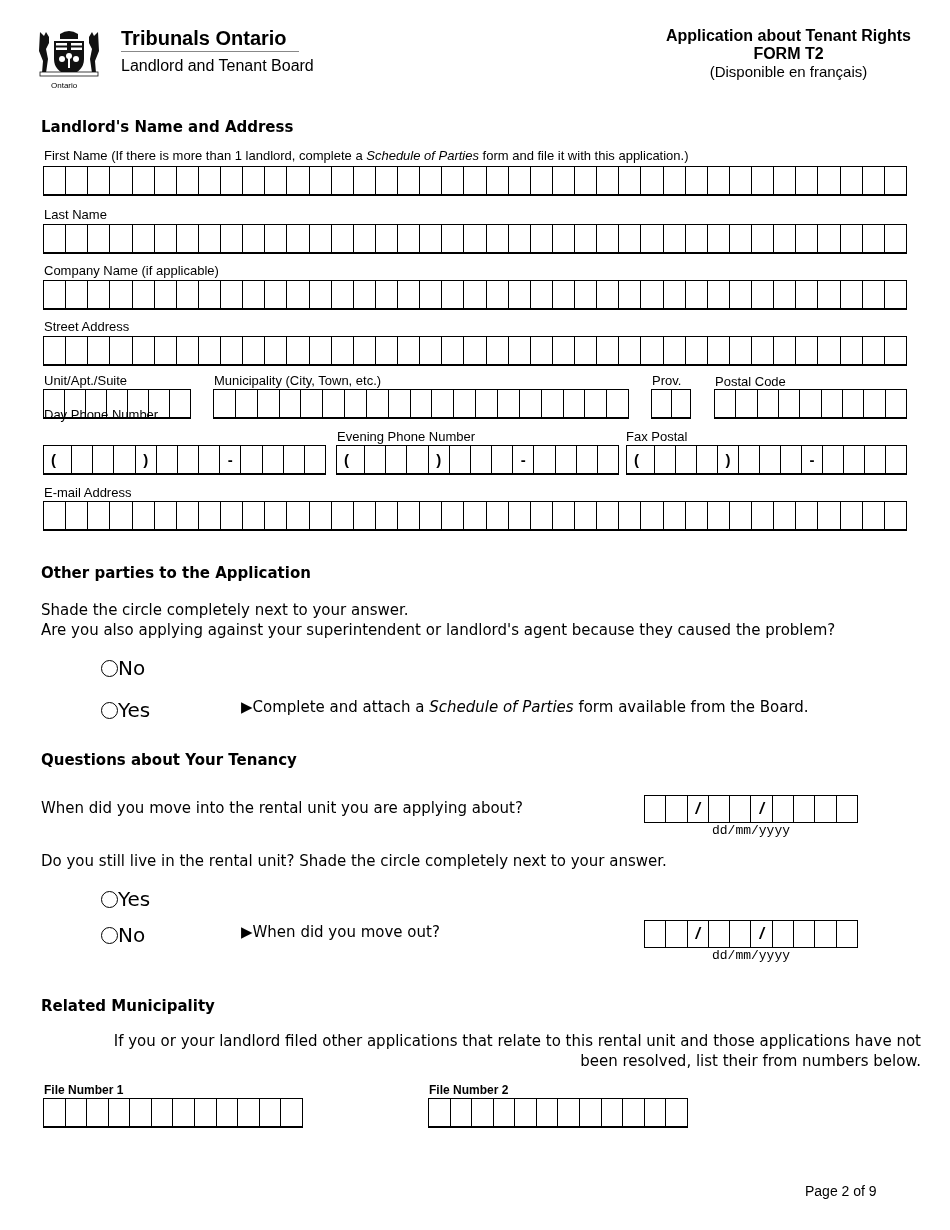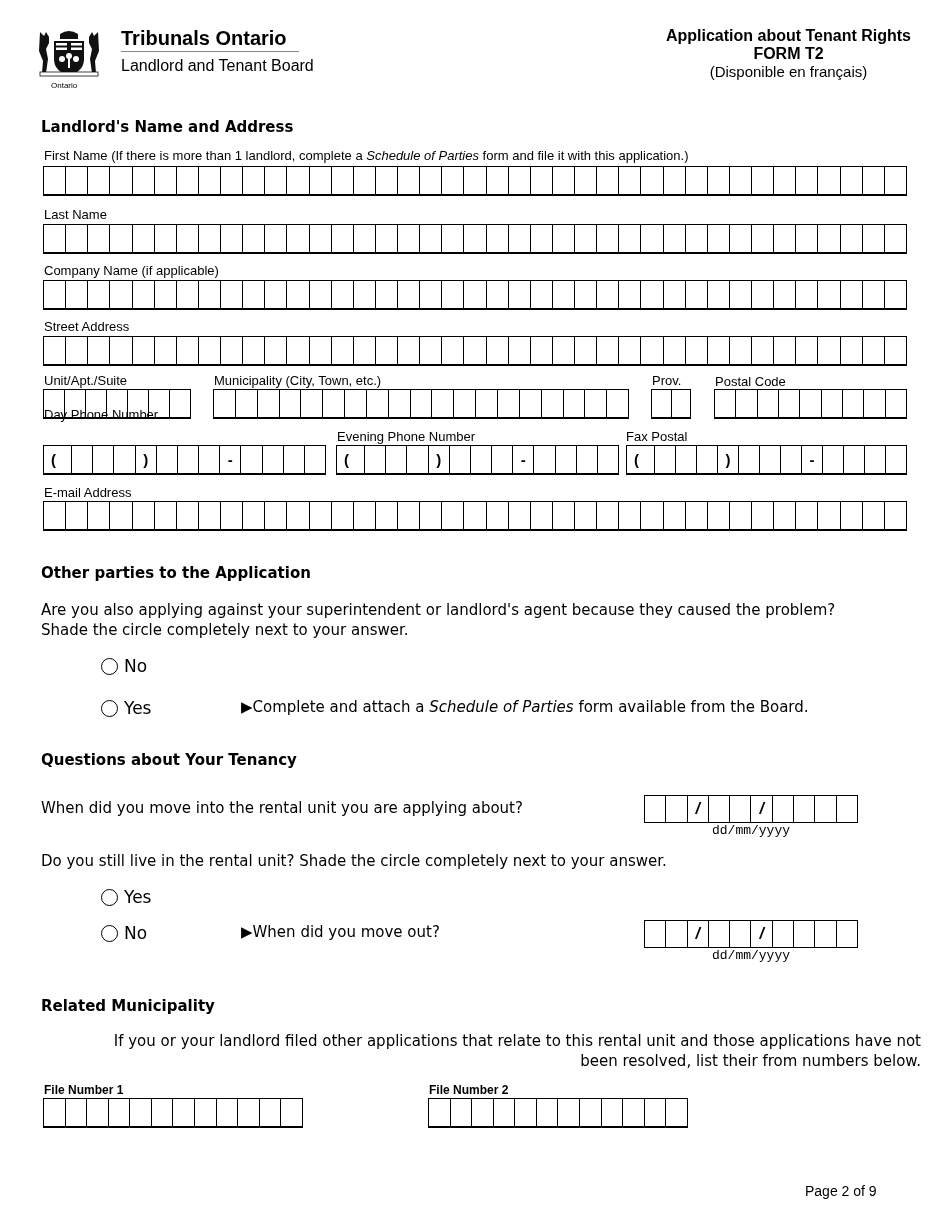--- a/index.html
+++ b/index.html
@@ -22,21 +22,21 @@
   .fld-label { font-size: 13px; }
   .body-text { font-family: "DejaVu Sans", sans-serif; font-size: 15px; line-height: 20px; }
 
   
   .boxrow { display: flex; border: 1.5px solid #000; border-bottom-width: 2px; height: 30px; }
   .boxrow .cell { flex: 1 1 0; border-right: 1px solid #000; display: flex; align-items: center; justify-content: center; font-weight: bold; font-size: 15px; }
   .boxrow .cell:last-child { border-right: none; }
   .cell.lp { justify-content: flex-start; padding-left: 7px; }
 
   .radio { width: 17px; height: 17px; border: 1px solid #000; border-radius: 50%; display: inline-block; }
-  .radio-row { display: flex; align-items: center; gap: 6px; font-family: "DejaVu Sans", sans-serif; font-size: 17px; }
+  .radio-row { display: flex; align-items: center; font-family: "DejaVu Sans", sans-serif; font-size: 20px; }
 
   .datebox { display: flex; border: 1.5px solid #000; height: 28px; width: 214px; }
   .datebox .cell { flex: 1 1 0; border-right: 1px solid #000; display:flex; align-items:center; justify-content:center; font-weight: bold; font-style: italic; font-size: 16px; }
   .datebox .cell:last-child { border-right: none; }
   .date-hint { font-size: 13px; width: 214px; text-align: center; font-family: Liberation Mono, monospace; }
 
   .filebox { display: flex; border: 1.5px solid #000; border-bottom-width: 2px; height: 30px; width: 260px; }
   .filebox .cell { flex: 1 1 0; border-right: 1px solid #000; }
   .filebox .cell:last-child { border-right: none; }
   .file-label { font-size: 12px; font-weight: bold; }
@@ -390,22 +390,22 @@
     <div class="cell"></div>
     <div class="cell"></div>
     <div class="cell"></div>
     <div class="cell"></div>
     <div class="cell"></div>
     <div class="cell"></div>
   </div>
 
 <div class="abs section-h" style="left:41px; top:564px;">Other parties to the Application</div>
 <div class="abs body-text" style="left:41px; top:600px; width:880px;">
+  <div>Shade the circle completely next to your answer.</div>
   <div>Are you also applying against your superintendent or landlord's agent because they caused the problem?</div>
-  <div>Shade the circle completely next to your answer.</div>
 </div>
 <div class="abs radio-row" style="left:101px; top:656px;">
   <span class="radio"></span>
   <span>No</span>
 </div>
 <div class="abs radio-row" style="left:101px; top:698px;">
   <span class="radio"></span>
   <span>Yes</span>
 </div>
 <div class="abs body-text" style="left:241px; top:697px;"><span>▶Complete and attach a </span><i>Schedule of Parties</i><span> form available from the Board.</span></div>

